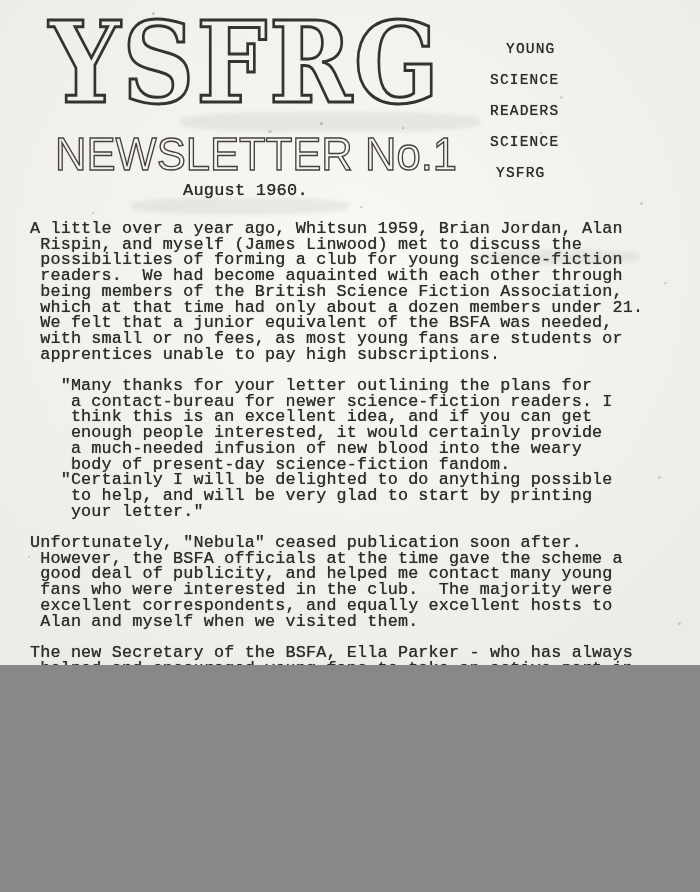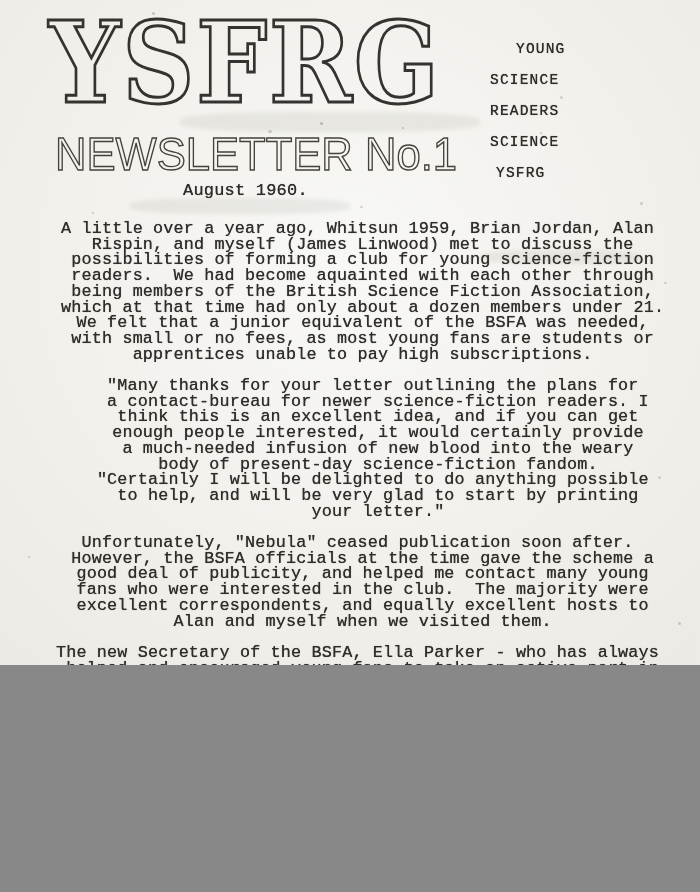--- a/index.html
+++ b/index.html
@@ -39,36 +39,35 @@
     text-shadow:0 0 .7px currentColor;
   }
   .group-words{
     position:absolute;left:490px;top:38px;
     font-size:14.5px;letter-spacing:1.2px;
   }
   .group-words div{
     height:31px;line-height:22px;
     text-shadow:0 0 .7px currentColor;
   }
-  .group-words div:nth-child(1){margin-left:26px;}
+  .group-words div:nth-child(1){margin-left:16px;}
   .group-words div:nth-child(5){margin-left:6px;}
   
   .body-text{
     position:absolute;left:30px;top:221px;width:655px;
   }
   .para{
     margin:0 0 15.7px 0;
     font-family:"Liberation Mono", monospace;
     font-size:16.8px;
     line-height:15.7px;
     letter-spacing:.15px;
     color:#2f2d2a;
     text-shadow:0 0 .7px rgba(47,45,42,.9);
     white-space:pre;
-    text-align:center;
   }
   
   .speck{position:absolute;border-radius:50%;background:#6f6c64;}
   .smudge{position:absolute;background:rgba(110,106,96,.10);filter:blur(2px);border-radius:40%;}
   .blob{
     position:absolute;left:3px;top:839px;width:13px;height:16px;
     background:#3c3a36;border-radius:50% 60% 55% 45%;opacity:.85;
   }
   .blob2{
     position:absolute;left:1px;top:855px;width:6px;height:5px;

